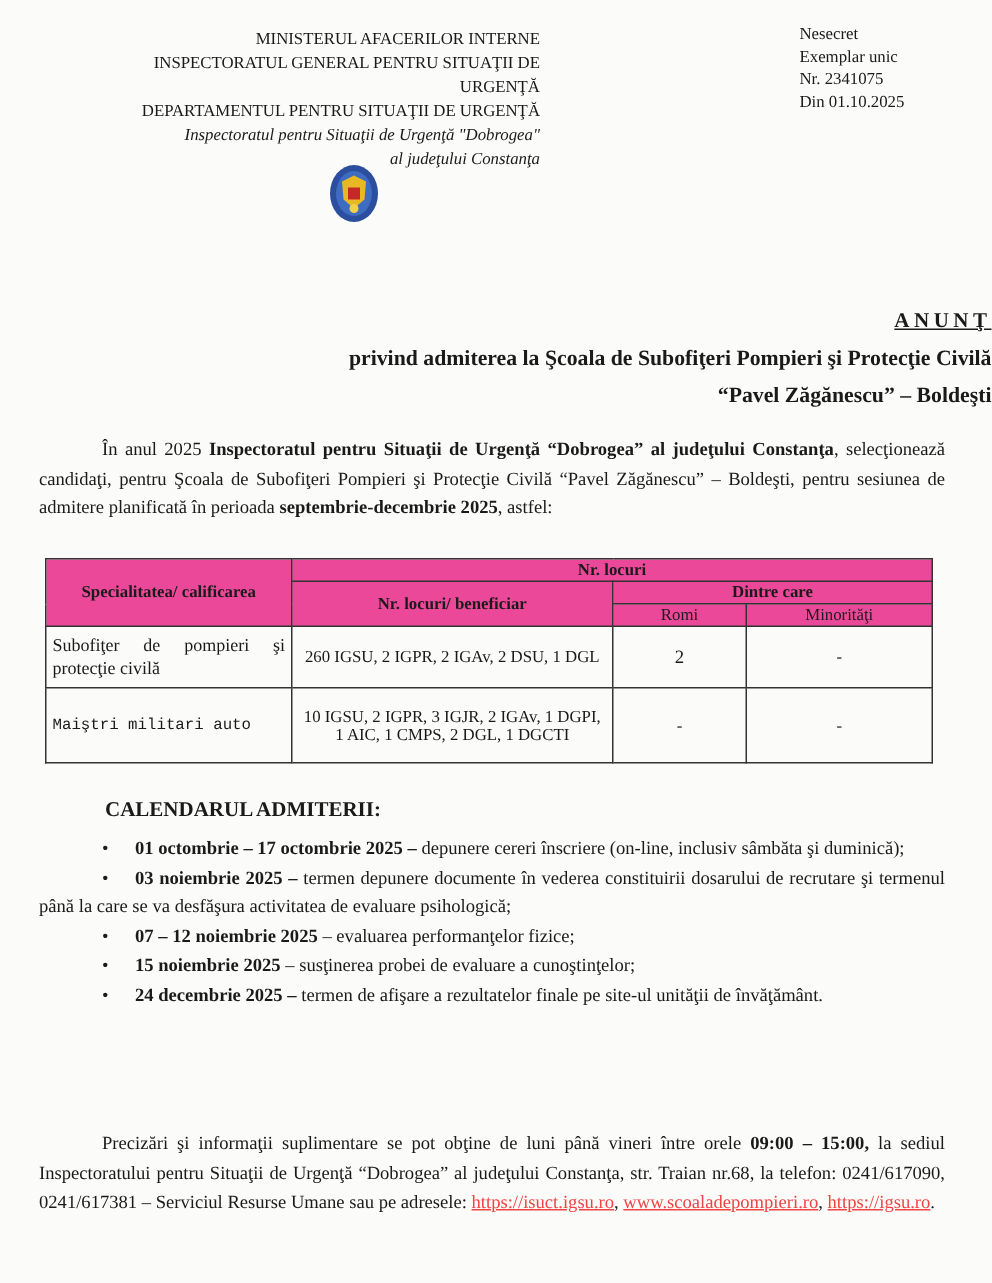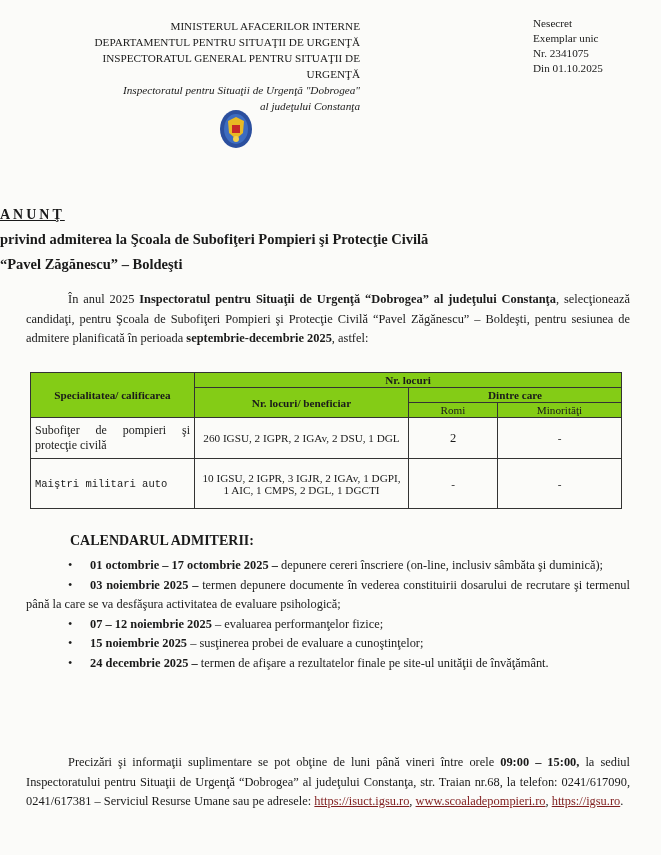--- a/index.html
+++ b/index.html
@@ -2,43 +2,43 @@
 <html><head>
 <meta charset="utf-8">
 <style>
   html, body { margin:0; padding:0; background:#fbfbf9; }
   body { width:661px; height:855px; position:relative; overflow:hidden;
          font-family:"Liberation Serif", serif; color:#1a1a1a; }
   .hdr-left { position:absolute; left:50px; top:18px; width:310px; text-align:right; font-size:11.2px; line-height:16px; }
   .hdr-left .it { font-style:italic; }
   .hdr-right { position:absolute; left:533px; top:16px; font-size:11.2px; line-height:15px; }
   .emblem { position:absolute; left:219px; top:109px; width:34px; height:40px; }
-  .title { position:absolute; left:0; width:661px; text-align:left; font-weight:bold; }
+  .title { position:absolute; left:0; width:661px; text-align:right; font-weight:bold; }
   .t1 { top:207px; font-size:14px; letter-spacing:3px; text-decoration:underline; }
   .t2 { top:231px; font-size:14.5px; }
   .t3 { top:256px; font-size:14.5px; }
   .para { position:absolute; left:26px; width:604px; font-size:12.4px; line-height:19.5px; text-align:justify; }
   .indent { text-indent:42px; }
   table { position:absolute; left:30px; top:372px; width:592px; border-collapse:collapse; font-size:11.2px; }
   th, td { border:1px solid #333; padding:1px 4px; text-align:center; vertical-align:middle; }
-  th { background:#84cc16; font-weight:bold; }
+  th { background:#ec4899; font-weight:bold; }
   th.sub { font-weight:normal; }
   td.left { text-align:left; }
   .cal-h { position:absolute; left:70px; top:533px; font-size:14px; font-weight:bold; }
   .bul { display:inline-block; width:64px; padding-left:42px; box-sizing:border-box; }
-  a { color:#7f1d1d; text-decoration:underline; }
+  a { color:#ef4444; text-decoration:underline; }
   b { font-weight:bold; }
 </style>
 </head>
 <body>
 
 <div class="hdr-left">
   <div>MINISTERUL AFACERILOR INTERNE</div>
+  <div>INSPECTORATUL GENERAL PENTRU SITUAŢII DE URGENŢĂ</div>
   <div>DEPARTAMENTUL PENTRU SITUAŢII DE URGENŢĂ</div>
-  <div>INSPECTORATUL GENERAL PENTRU SITUAŢII DE URGENŢĂ</div>
   <div class="it">Inspectoratul pentru Situaţii de Urgenţă "Dobrogea"</div>
   <div class="it">al judeţului Constanţa</div>
 </div>
 
 <svg class="emblem" viewBox="0 0 34 40">
   <ellipse cx="17" cy="20" rx="16" ry="19" fill="#2b4f9e"></ellipse>
   <ellipse cx="17" cy="20" rx="12" ry="15" fill="#3d6cc0"></ellipse>
   <path d="M9 12 L17 8 L25 12 L24 24 L17 30 L10 24 Z" fill="#e8b923"></path>
   <rect x="13" y="16" width="8" height="8" fill="#c62828"></rect>
   <circle cx="17" cy="30" r="3" fill="#f2d04a"></circle>

